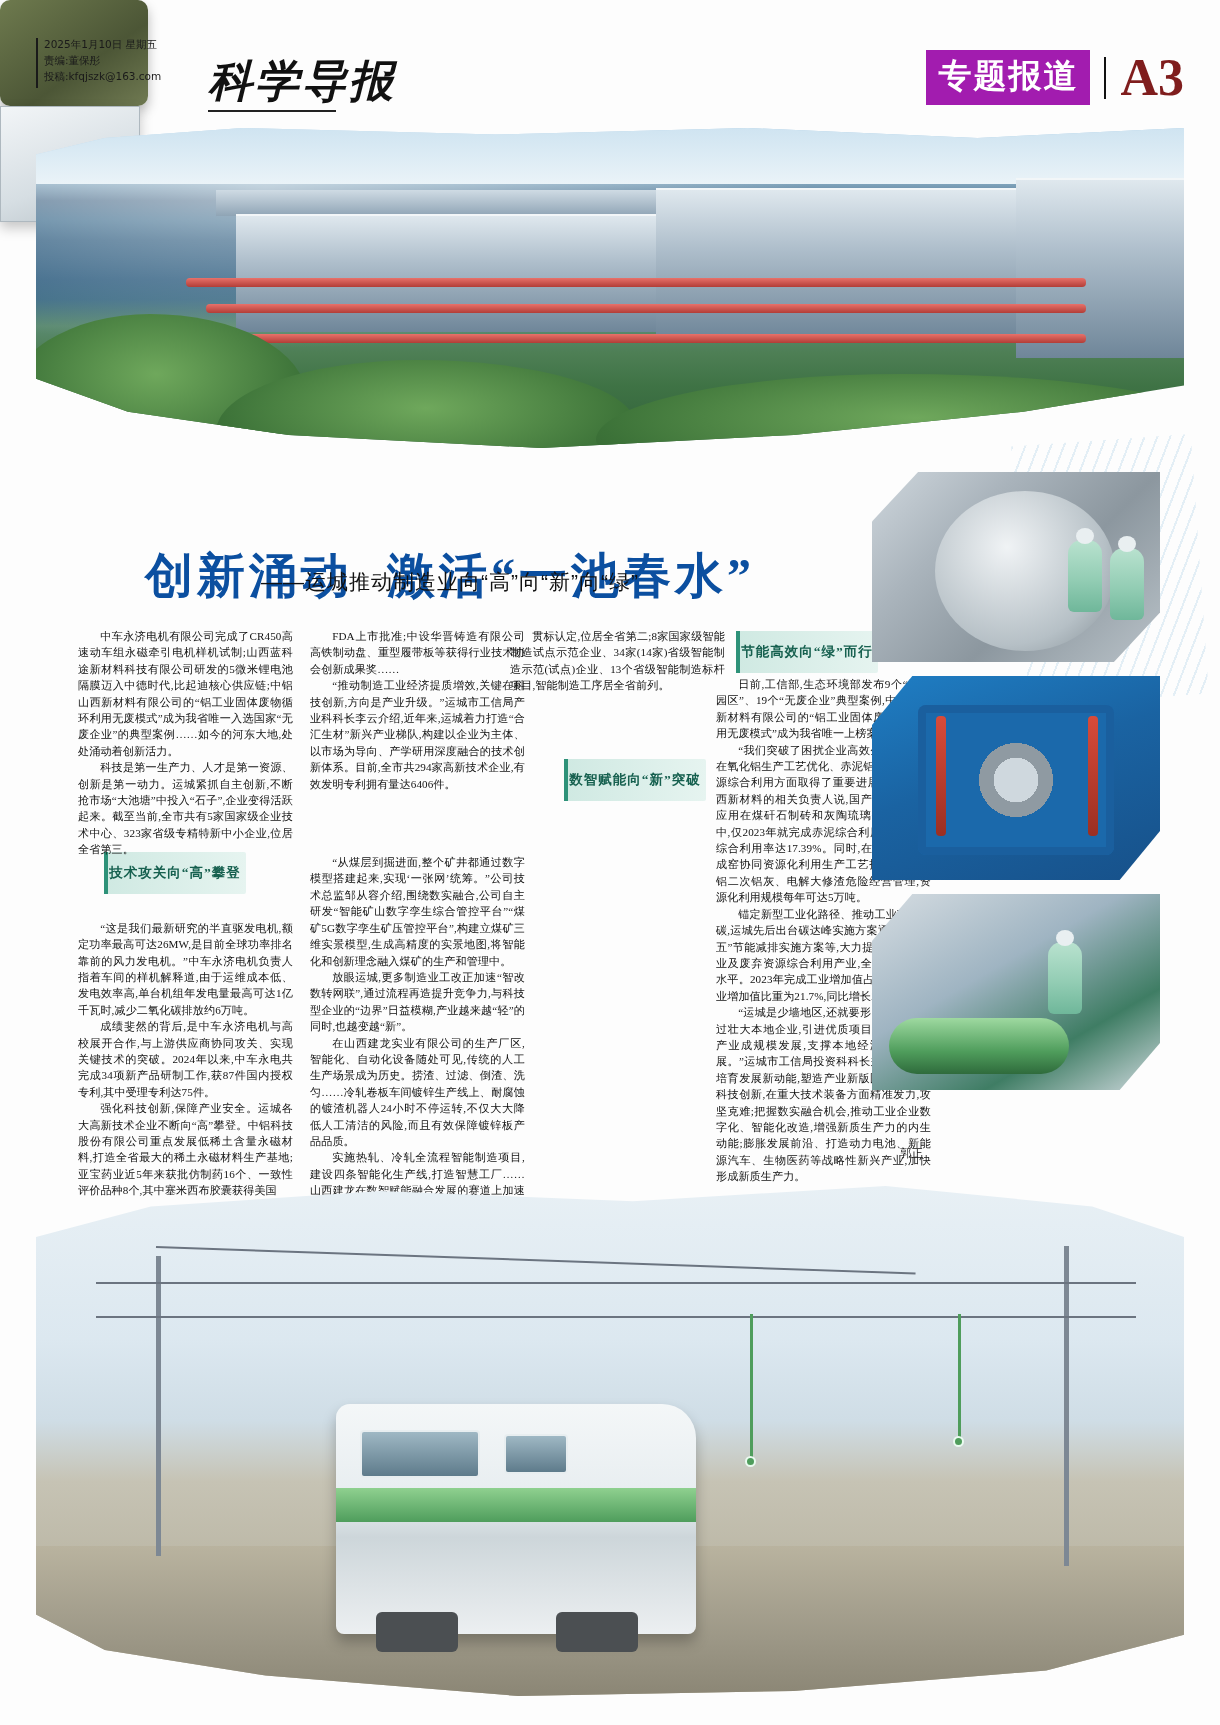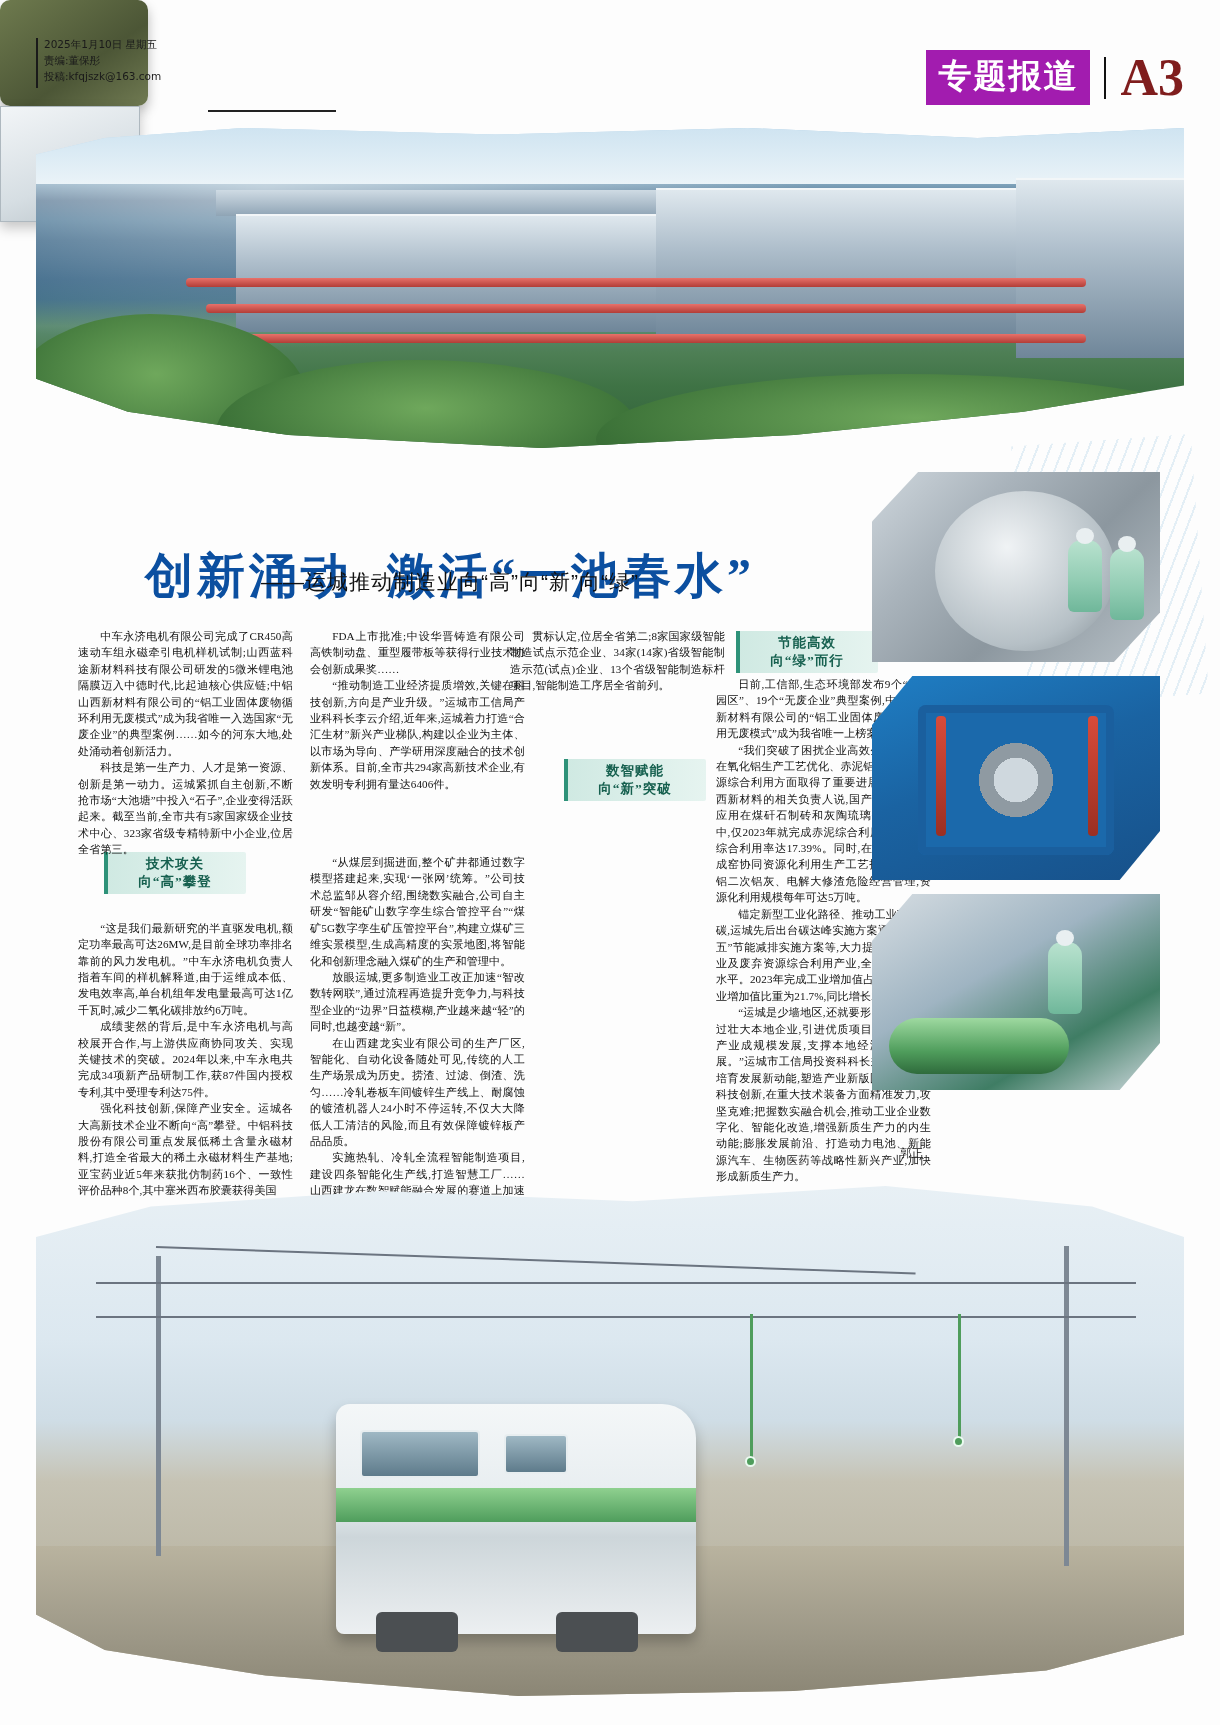--- a/index.html
+++ b/index.html
@@ -173,21 +173,21 @@
   .col3 { left: 510px; top: 628px; }
   .col4 { left: 716px; top: 676px; width: 215px; }
 
   .secbadge {
     position: absolute;
     width: 142px;
     height: 42px;
     background: linear-gradient(to right, #cfe9e2, #e6f4f0);
     border-radius: 2px;
     display: flex;
-    flex-direction: column;
+    flex-direction: row;
     justify-content: center;
     align-items: center;
     font-family: "Liberation Serif", serif;
     font-size: 13.5px;
     font-weight: bold;
     color: #16604f;
     letter-spacing: 1px;
     line-height: 18px;
   }
   .secbadge::before {
@@ -366,20 +366,21 @@
 
 <div class="page">
 
   <div class="masthead">
     <div class="mast-rule-v"></div>
     <div class="mast-meta" style="padding-left:8px;">
       <div>2025年1月10日 星期五</div>
       <div>责编:董保彤</div>
       <div>投稿:kfqjszk@163.com</div>
     </div>
+    <div class="mast-title">科学导报</div>
     <div class="mast-title-underline"></div>
     <div class="mast-right">
       <div class="mast-section">专题报道</div>
       <div class="mast-pagenum">A3</div>
     </div>
   </div>
 
   <div class="hero-wrap">
     <div class="hero-img">
       <div class="hero-sky"></div>

